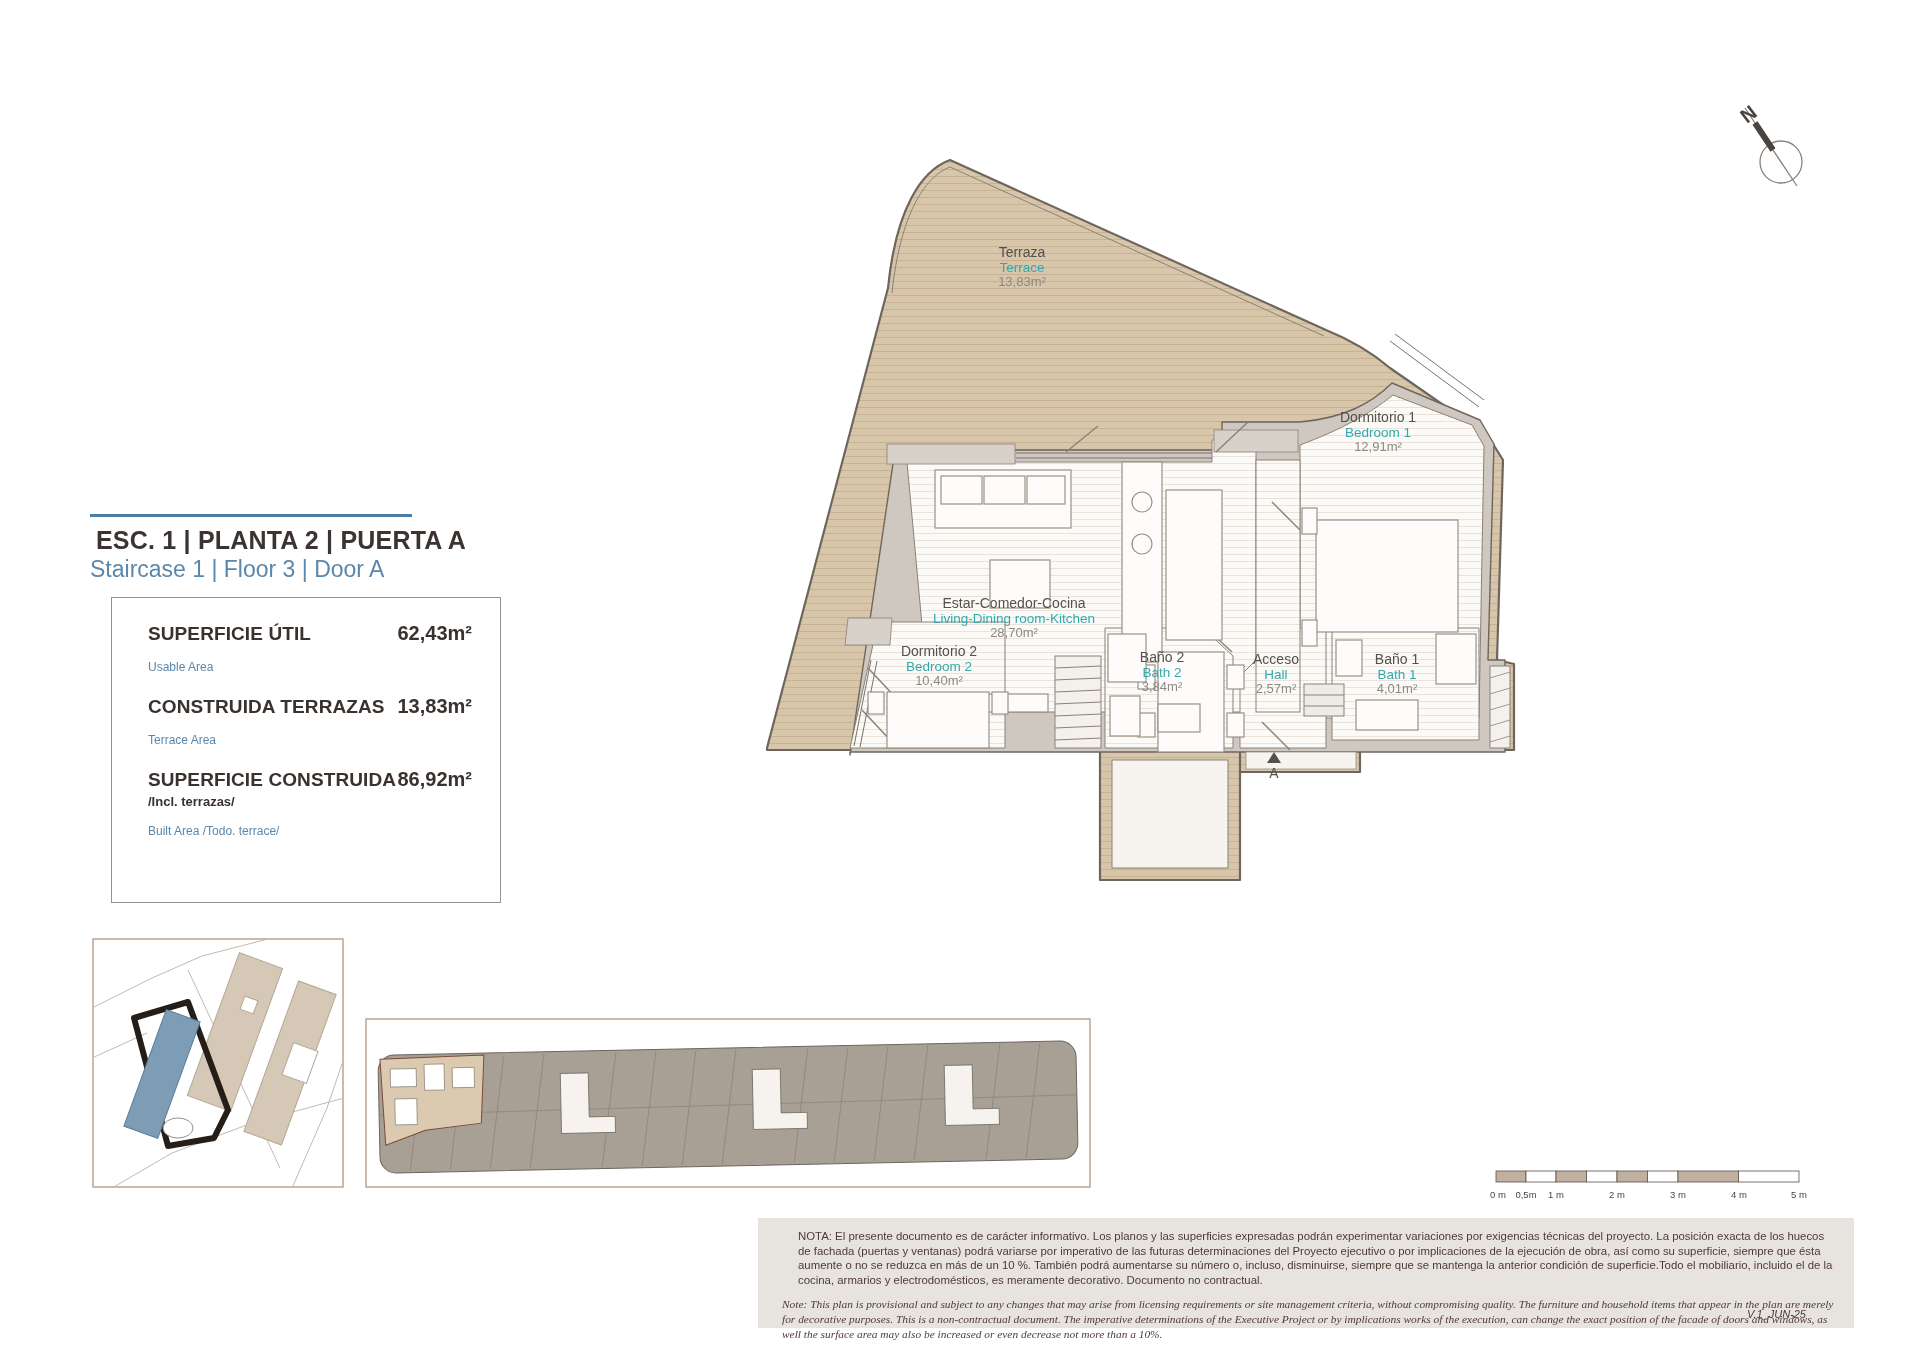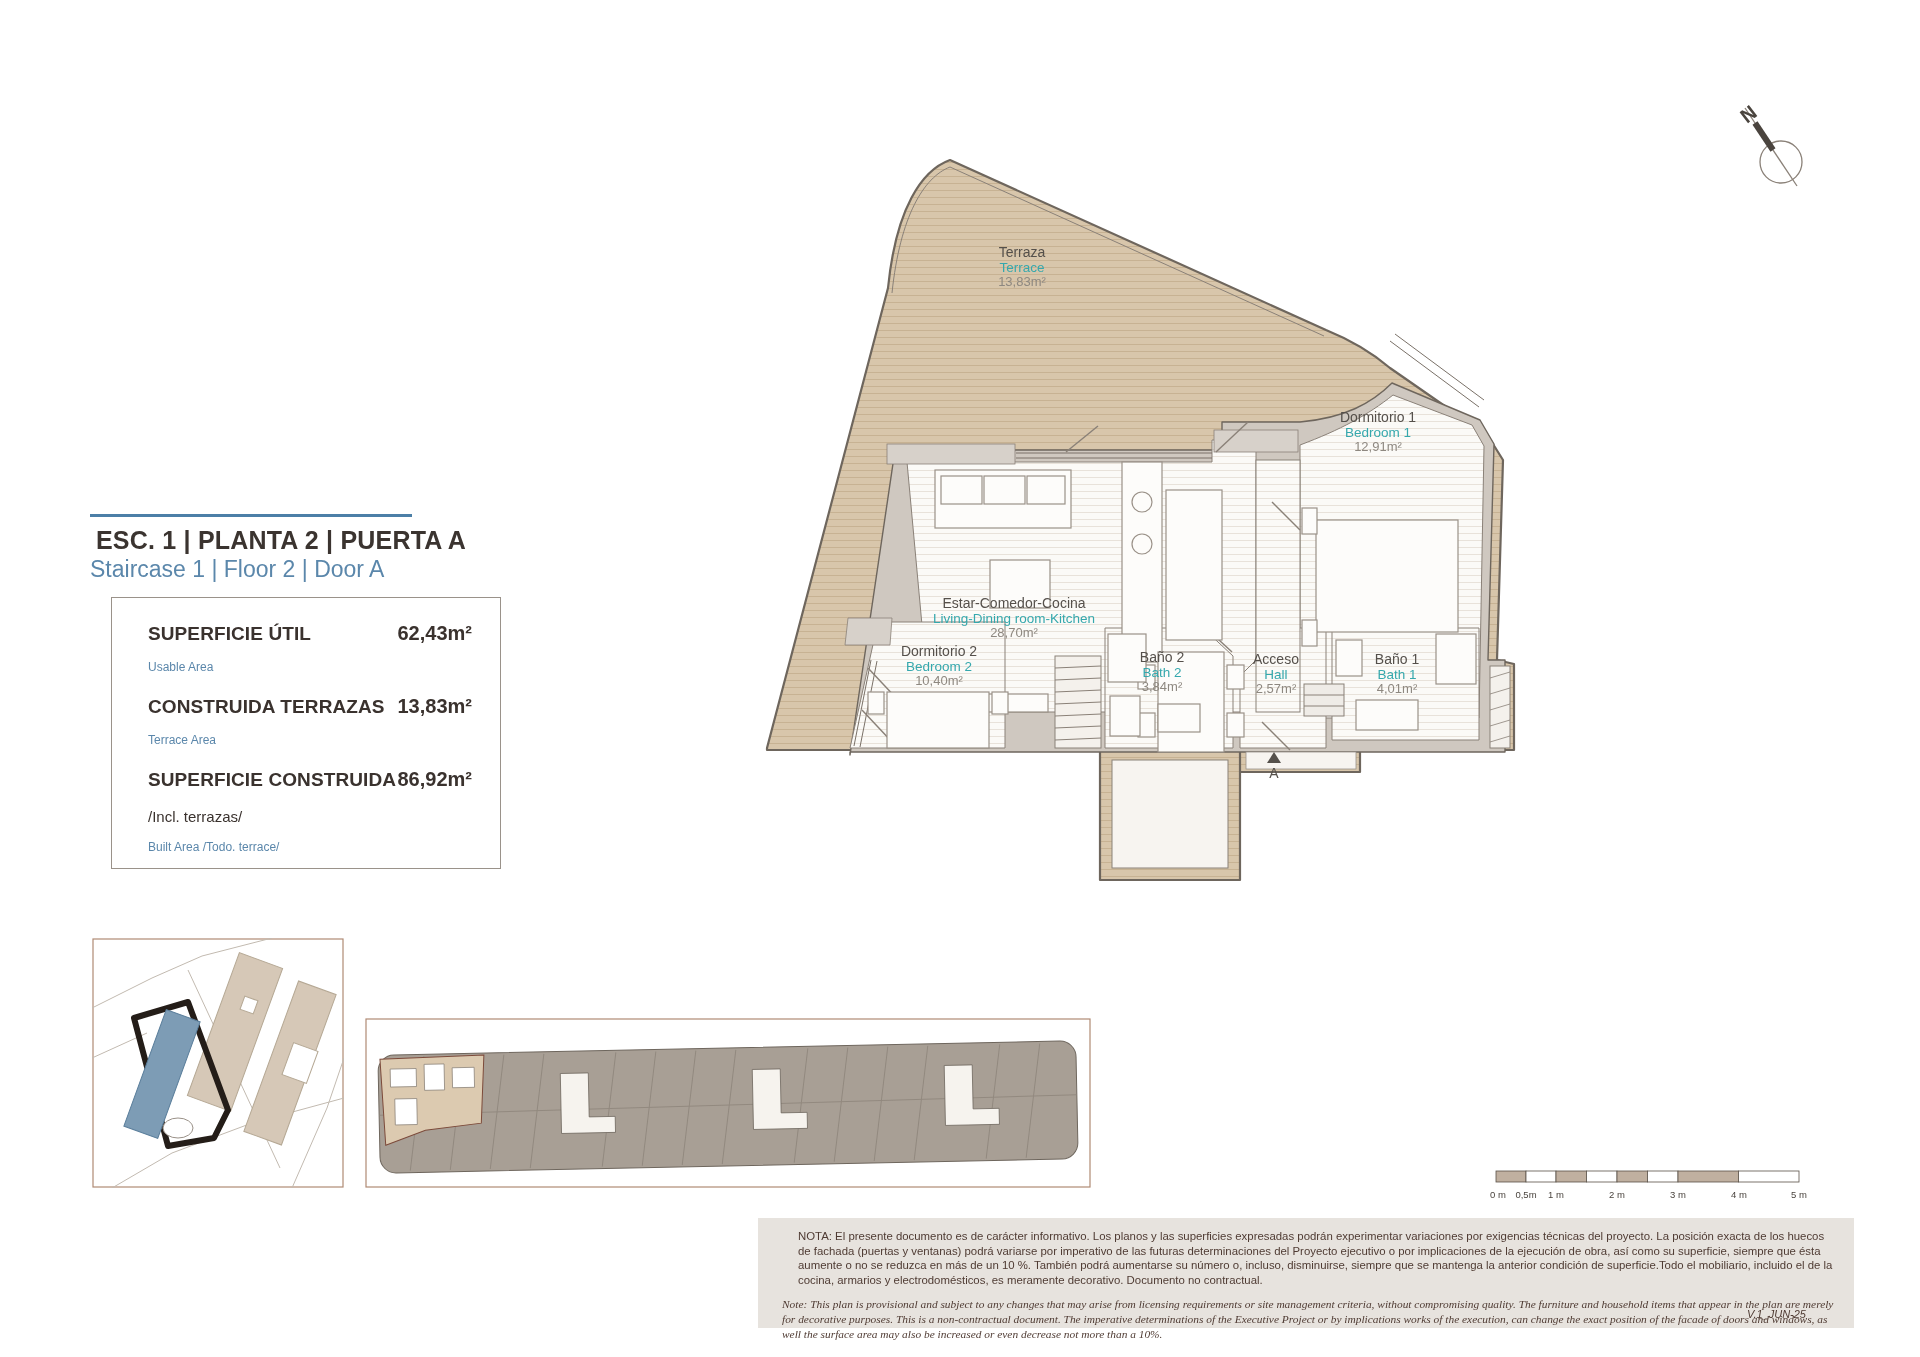--- a/index.html
+++ b/index.html
@@ -3,27 +3,27 @@
 <meta charset="utf-8">
 <style>
   html,body{margin:0;padding:0;background:#fff;}
   .page{position:relative;width:1920px;height:1357px;background:#ffffff;
         font-family:"Liberation Sans",sans-serif;overflow:hidden;color:#3b3430;}
   
   .brand-rule{position:absolute;left:90px;top:514px;width:322px;height:3px;background:#4c7fa7;}
   .plan-title{position:absolute;left:96px;top:526px;font-size:25px;font-weight:700;color:#3b3430;letter-spacing:.2px;}
   .plan-subtitle{position:absolute;left:90px;top:556px;font-size:23px;color:#5b87ab;}
   
-  .area-box{position:absolute;left:111px;top:597px;width:390px;height:272px;border:1.5px solid #9a928a;
+  .area-box{position:absolute;left:111px;top:597px;width:390px;height:306px;border:1.5px solid #9a928a;
             box-sizing:border-box;padding:24px 28px 0 36px;}
   .area-row{margin-bottom:21px;}
   .area-row-top{display:flex;justify-content:space-between;align-items:baseline;}
   .area-label{font-size:19px;font-weight:700;color:#3a322e;letter-spacing:.1px;}
   .area-value{font-size:20px;font-weight:700;color:#3a322e;}
-  .area-label-es2{font-size:15px;font-weight:400;color:#3a322e;margin-top:17px;}
+  .area-label-es2{font-size:13px;font-weight:700;color:#3a322e;margin-top:3px;}
   .area-label-en{font-size:12px;color:#5b87ab;margin-top:15px;}
   
   .plan-svg{position:absolute;left:600px;top:100px;}
   .room-es{fill:#55504b;font-size:14px;font-family:"Liberation Sans",sans-serif;}
   .room-en{fill:#35a8ad;font-size:13.5px;font-family:"Liberation Sans",sans-serif;}
   .room-area{fill:#8e8880;font-size:13px;font-family:"Liberation Sans",sans-serif;}
   
   .north-svg{position:absolute;left:1725px;top:88px;}
   
   .site-svg{position:absolute;left:92px;top:938px;}
@@ -38,21 +38,21 @@
   .note-en{font-size:11.4px;line-height:14.6px;color:#4f3b33;font-style:italic;margin:0;font-family:Liberation Serif, serif;}
   .note-version{position:absolute;right:48px;bottom:8px;font-size:11px;font-style:italic;color:#4f3b33;}
 </style>
 </head>
 <body>
 
 <div class="page">
 
   <div class="brand-rule"></div>
   <div class="plan-title">ESC. 1 | PLANTA 2 | PUERTA A</div>
-  <div class="plan-subtitle">Staircase 1 | Floor 2 | Door A</div>
+  <div class="plan-subtitle">Staircase 1 | Floor 3 | Door A</div>
 
   <div class="area-box">
     <div class="area-row">
       <div class="area-row-top">
         <span class="area-label">SUPERFICIE ÚTIL</span>
         <span class="area-value">62,43m²</span>
       </div>
       <div class="area-label-en">Usable Area</div>
     </div>
     <div class="area-row">

